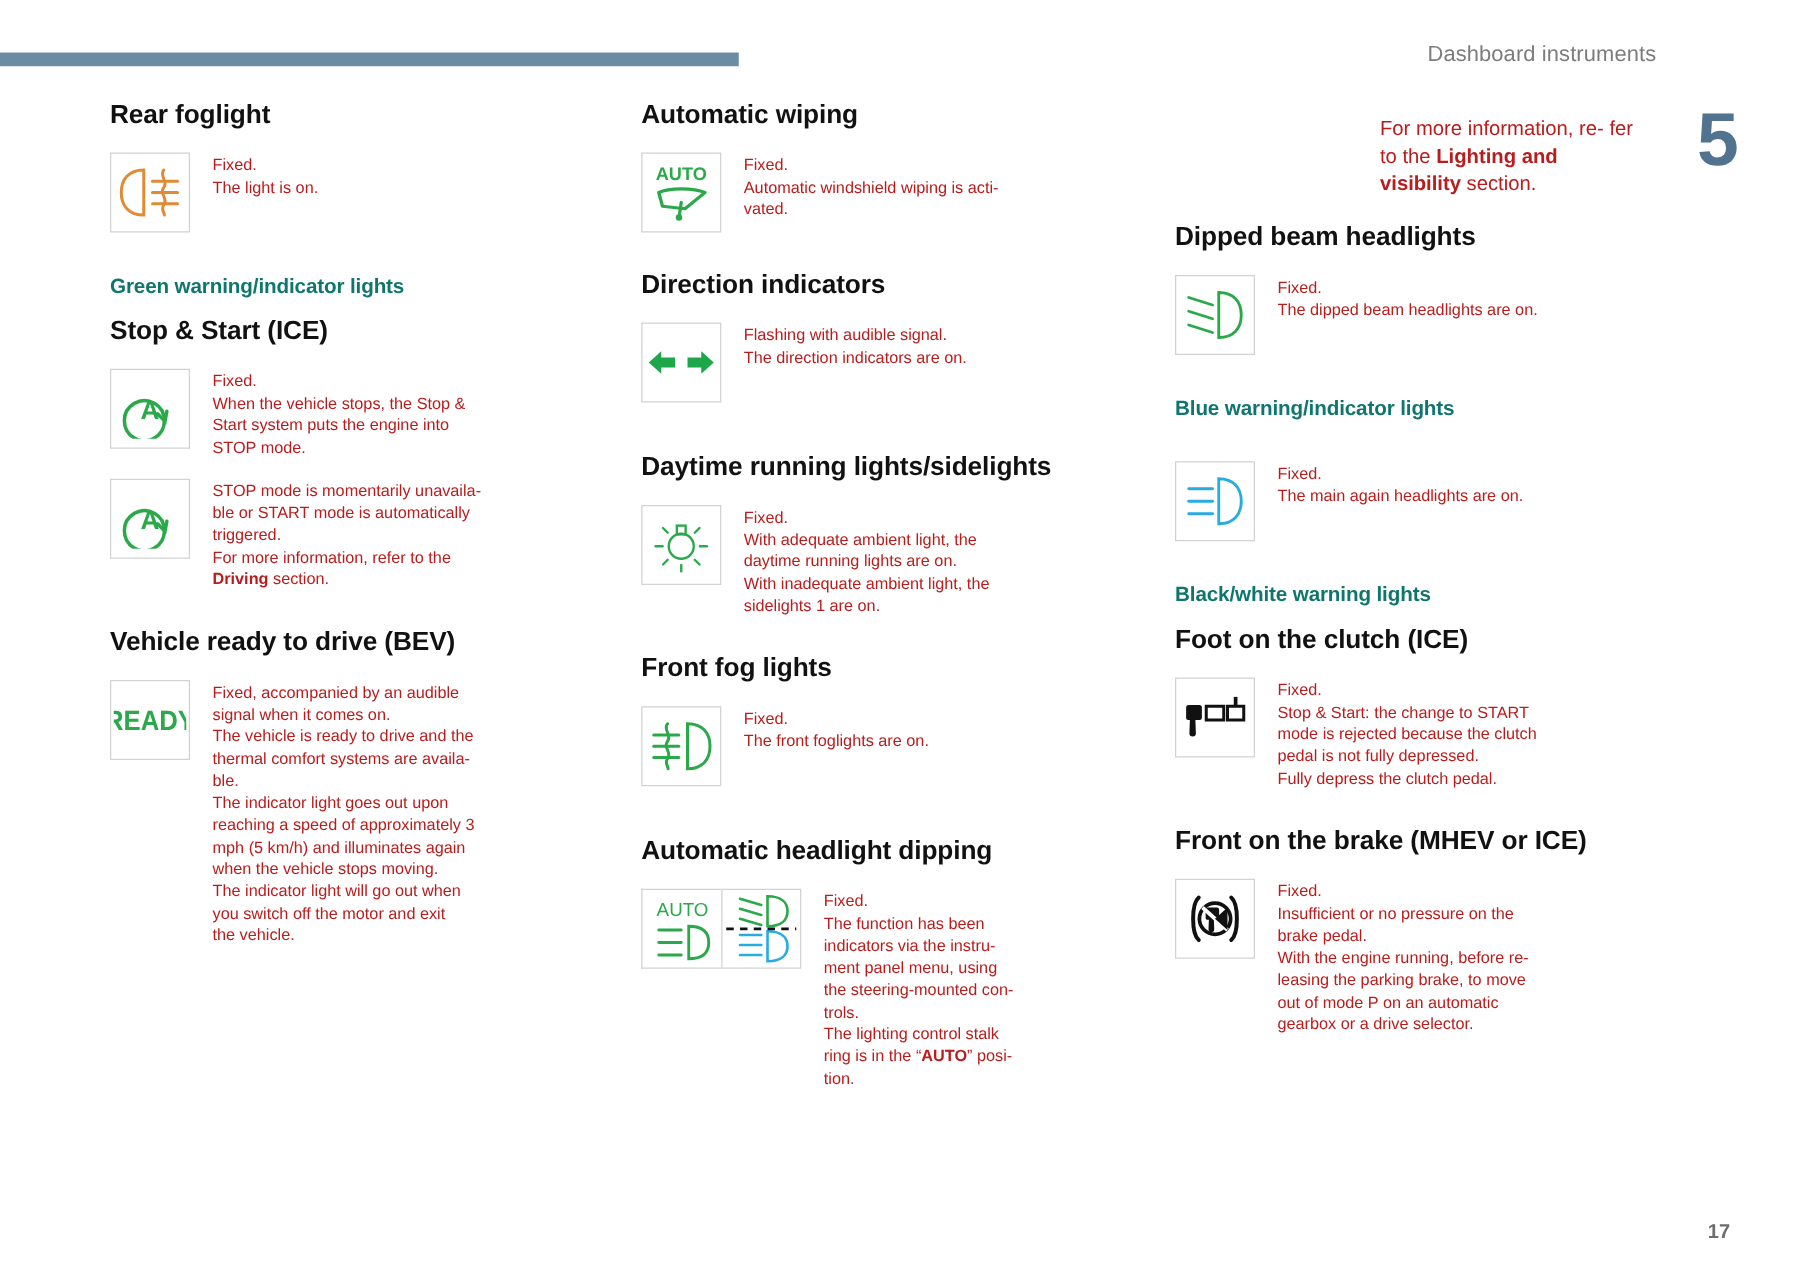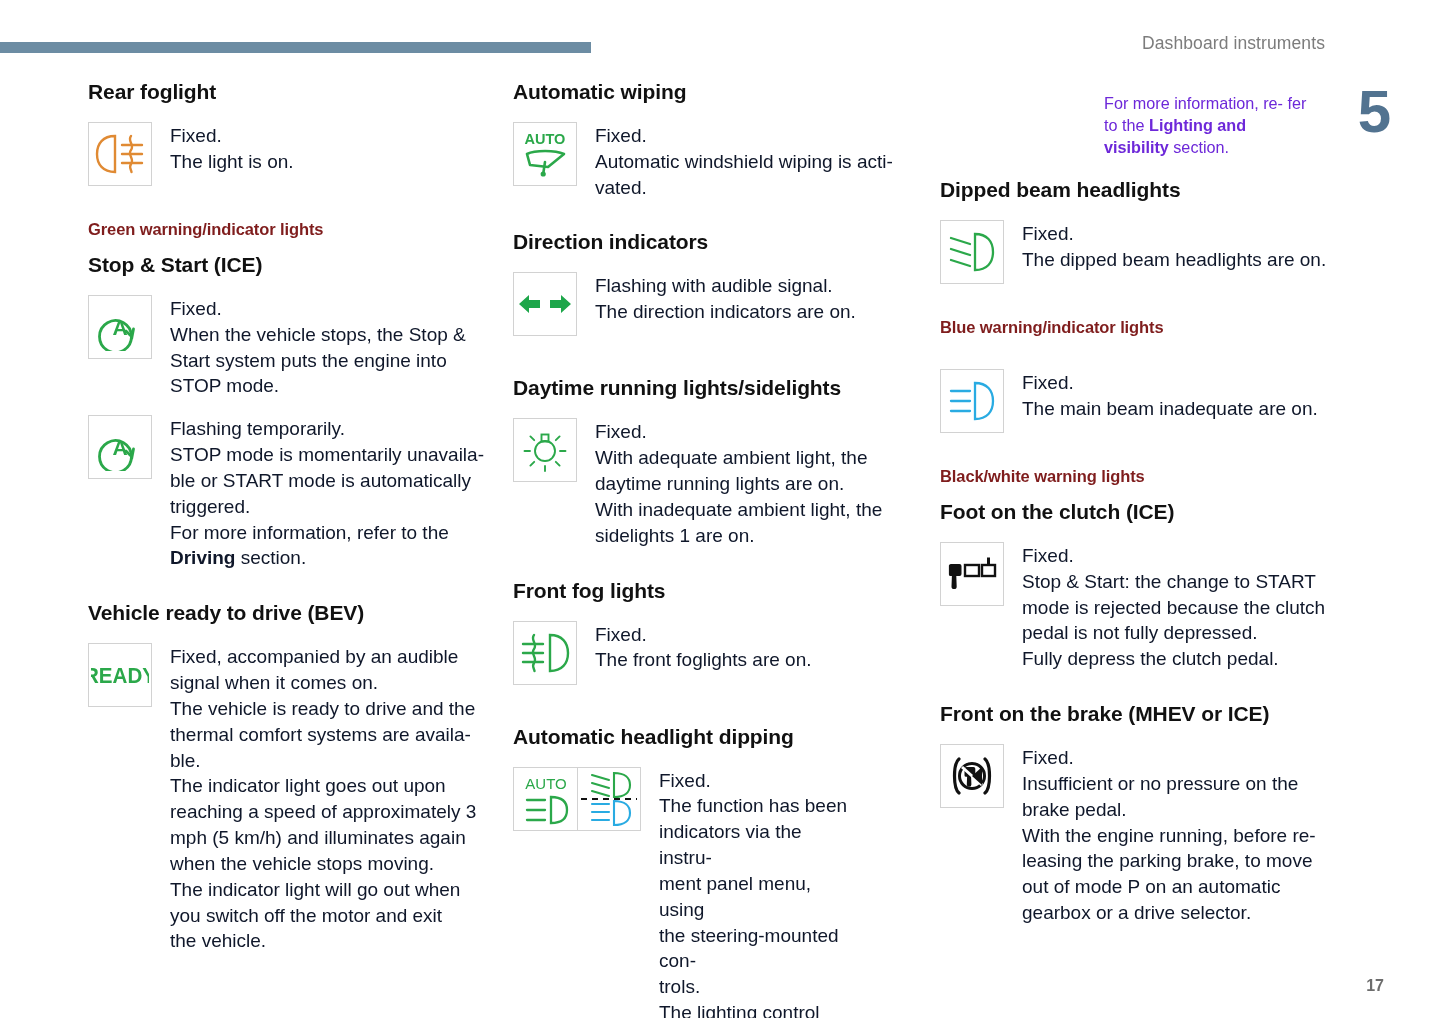--- a/index.html
+++ b/index.html
@@ -33,35 +33,35 @@
     font-size: 16px; font-weight: 700; color: #6d6d6d;
   }
 
   
   .col { position: absolute; top: 80px; }
   .col-1 { left: 88px;  width: 400px; }
   .col-2 { left: 513px; width: 400px; }
   .col-3 { left: 940px; width: 400px; }
 
   h2.section-head {
-    font-size: 16.5px; font-weight: 700; color: #7f1d1d;
+    font-size: 16.5px; font-weight: 700; color: #0f766e;
     letter-spacing: -.1px;
   }
   h3.sub-head {
     font-size: 21px; font-weight: 700; color: #111;
     letter-spacing: -.1px;
   }
 
   .entry { display: flex; align-items: flex-start; }
   .entry .iconcell {
     flex: 0 0 auto;
     display: flex; align-items: flex-start;
   }
   .entry .txt {
-    font-size: 19px; line-height: 1.36; color: #0f172a;
+    font-size: 13px; line-height: 1.36; color: #b91c1c;
     padding-top: 1px;
   }
   .entry .txt b { font-weight: 700; }
 
   
   .ibox {
     width: 64px; height: 64px;
     border: 1px solid #d2d2d2;
     background: #fff;
     display: flex; align-items: center; justify-content: center;
@@ -75,21 +75,21 @@
   .sp-16 { height: 16px; }
   .sp-18 { height: 18px; }
   .sp-30 { height: 30px; }
   .sp-34 { height: 34px; }
   .sp-40 { height: 40px; }
 
   .gap-txt { margin-left: 18px; }
 
   .intro-note {
     position: absolute; left: 1104px; top: 92px; width: 206px;
-    font-size: 16.2px; line-height: 1.36; color: #6d28d9;
+    font-size: 16.2px; line-height: 1.36; color: #b91c1c;
   }
   .intro-note b { font-weight: 700; }
 </style>
 </head>
 <body>
 
 <div class="page">
 
   <div class="header-bar"></div>
   <div class="header-title">Dashboard instruments</div>
@@ -161,21 +161,20 @@
           <svg width="48" height="48" viewBox="0 0 48 48">
             <g fill="none" stroke="#2BA84A" stroke-width="2.8" stroke-linecap="round">
               <path d="M35.5 33.5 A16 16 0 1 0 35.5 33.6"></path>
               <path d="M30 28 L36 34 L37.5 26"></path>
             </g>
             <text x="24" y="32" font-family="'Liberation Sans',sans-serif" font-size="21" font-weight="700" fill="#2BA84A" text-anchor="middle">A</text>
           </svg>
         </div>
       </div>
       <div class="txt gap-txt">
-        <div>Flashing temporarily.</div>
         <div>STOP mode is momentarily unavaila-</div>
         <div>ble or START mode is automatically</div>
         <div>triggered.</div>
         <div>For more information, refer to the</div>
         <div><b>Driving</b><span> section.</span></div>
       </div>
     </div>
 
     <div class="sp-30"></div>
     <h3 class="sub-head">Vehicle ready to drive (BEV)</h3>
@@ -393,21 +392,21 @@
               <path d="M30 4 C42 4 48 11.5 48 22 C48 32.5 42 40 30 40 Z"></path>
               <line x1="6" y1="12" x2="25" y2="12"></line>
               <line x1="6" y1="22" x2="25" y2="22"></line>
               <line x1="6" y1="32" x2="25" y2="32"></line>
             </g>
           </svg>
         </div>
       </div>
       <div class="txt gap-txt">
         <div>Fixed.</div>
-        <div>The main beam inadequate are on.</div>
+        <div>The main again headlights are on.</div>
       </div>
     </div>
 
     <div class="sp-34"></div>
     <h2 class="section-head">Black/white warning lights</h2>
     <div class="sp-14"></div>
     <h3 class="sub-head">Foot on the clutch (ICE)</h3>
     <div class="sp-18"></div>
 
     <div class="entry">

